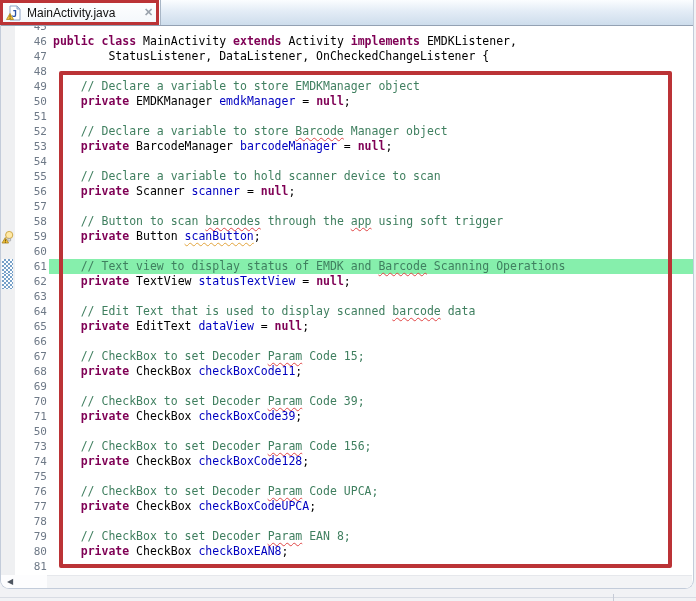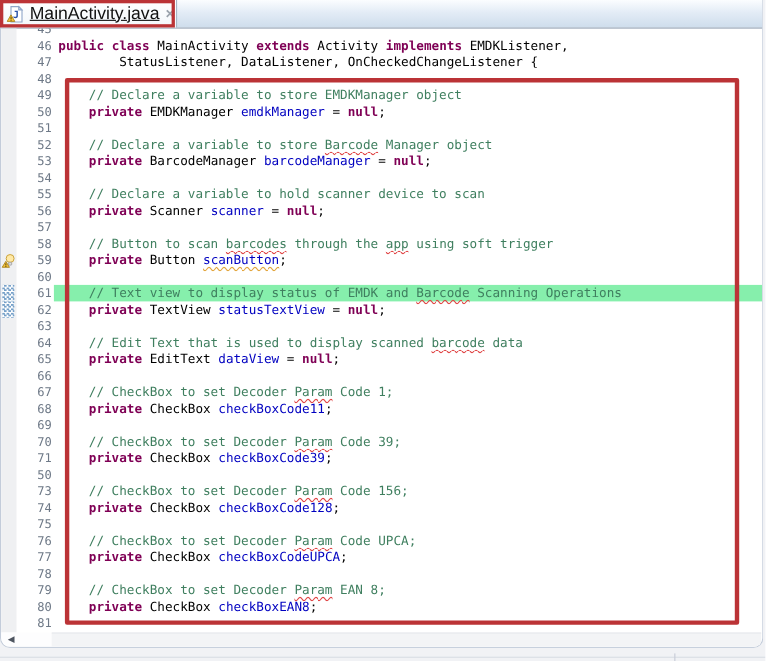--- a/index.html
+++ b/index.html
@@ -7,21 +7,21 @@
           font-family:"Liberation Sans",sans-serif;}
   
   .editor-shell{position:absolute;left:0;top:0;width:694px;height:589px;background:#fff;
                 border:1px solid #C3CCDA;border-top:none;border-radius:0 0 9px 9px;box-sizing:border-box;overflow:hidden;}
   
   .tabbar{position:absolute;left:0;top:0;right:0;height:26px;
           background:linear-gradient(#FBFDFF,#E3ECF6 45%,#CEDDEC);border-bottom:1px solid #93A1B3;box-sizing:border-box;}
   .tab{position:absolute;left:0;top:0;height:25px;width:160px;box-sizing:border-box;
        background:linear-gradient(#FFFFFF,#F3F7FB);border-right:1px solid #A8B6C6;
        display:flex;align-items:center;gap:5px;padding:0 5px;}
-  .tab-label{font-size:16px;color:#111;white-space:nowrap;text-decoration:underline;}
+  .tab-label{font-size:12px;color:#111;white-space:nowrap;}
   .tab-close{margin-left:auto;width:13px;height:13px;display:flex;align-items:center;justify-content:center;
              color:#9AA2AC;font-size:11px;font-weight:bold;}
   
   .marker-strip{position:absolute;left:0;top:26px;width:14px;height:549px;background:#EFF0F2;}
   .code-view{position:absolute;left:0;top:26px;right:0;height:549px;overflow:hidden;}
   .lines{margin-top:-7px;}
   .row{display:flex;height:15px;align-items:stretch;}
   .markers{width:14px;position:relative;flex:none;}
   .markers.range::before{content:"";position:absolute;left:1px;top:0;width:11px;height:15px;
      background:repeating-conic-gradient(#76A0C8 0% 25%,#FDFEFF 0% 50%) 0 0/4px 4px;}
@@ -189,21 +189,21 @@
             <div class="code"><span class="t-p">    </span><span class="t-k">private</span><span class="t-p"> EditText </span><span class="t-f">dataView</span><span class="t-p"> = </span><span class="t-k">null</span><span class="t-p">;</span></div>
           </div>
           <div class="row">
             <div class="markers"></div>
             <div class="num">66</div>
             <div class="code"></div>
           </div>
           <div class="row">
             <div class="markers"></div>
             <div class="num">67</div>
-            <div class="code"><span class="t-c">    // CheckBox to set Decoder </span><span class="t-c u-r">Param</span><span class="t-c"> Code 1;</span></div>
+            <div class="code"><span class="t-c">    // CheckBox to set Decoder </span><span class="t-c u-r">Param</span><span class="t-c"> Code 15;</span></div>
           </div>
           <div class="row">
             <div class="markers"></div>
             <div class="num">68</div>
             <div class="code"><span class="t-p">    </span><span class="t-k">private</span><span class="t-p"> CheckBox </span><span class="t-f">checkBoxCode11</span><span class="t-p">;</span></div>
           </div>
           <div class="row">
             <div class="markers"></div>
             <div class="num">69</div>
             <div class="code"></div>

